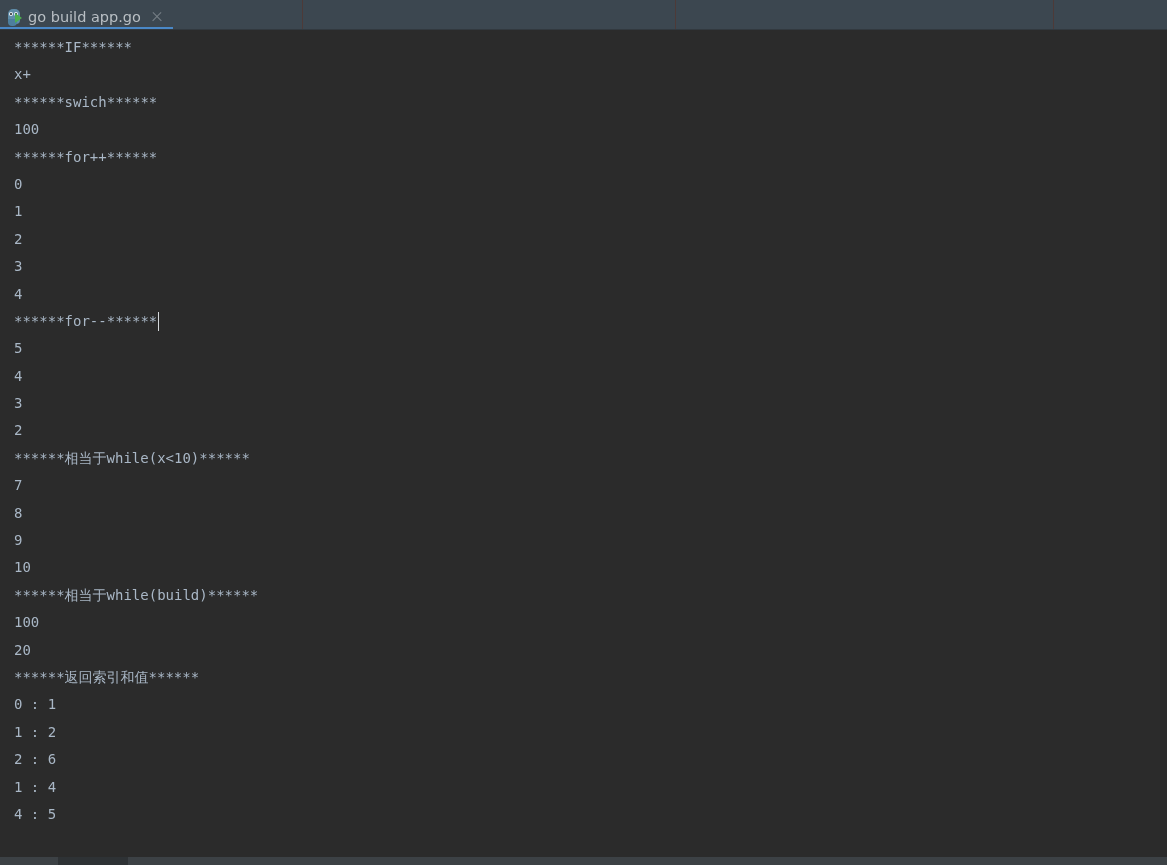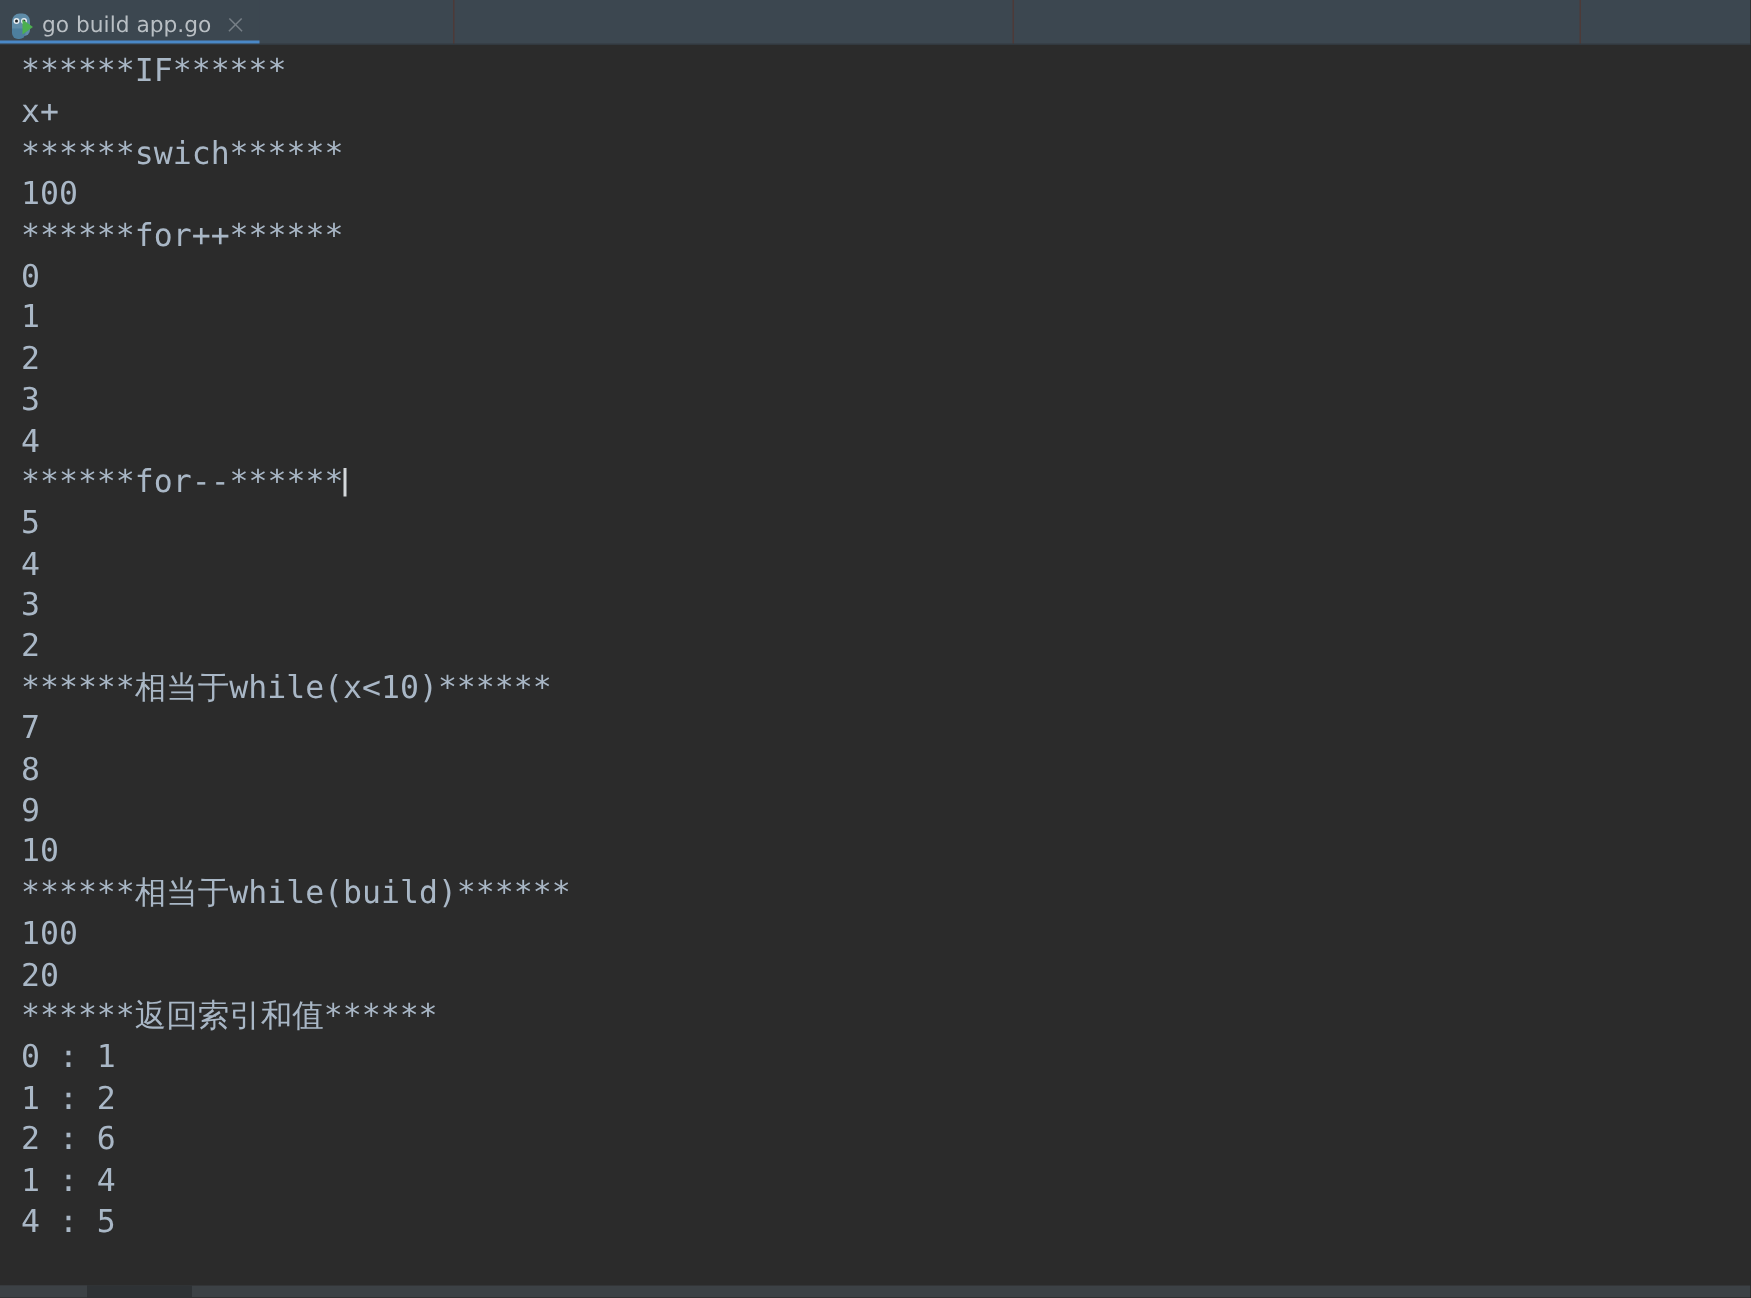--- a/index.html
+++ b/index.html
@@ -126,21 +126,21 @@
   .console {
     position: relative;
     height: 820px;
     background: #2b2b2b;
     padding: 4px 0 0 14px;
     overflow: hidden;
   }
   .line {
     height: 27.4px;
     line-height: 27.4px;
-    font-size: 21px;
+    font-size: 14px;
     color: #a9b7c6;
     white-space: pre;
     letter-spacing: 0px;
   }
   .line.caret { position: relative; display: inline-block; }
   .line.caret::after {
     content: "";
     position: absolute;
     right: -2px;
     top: 4px;

